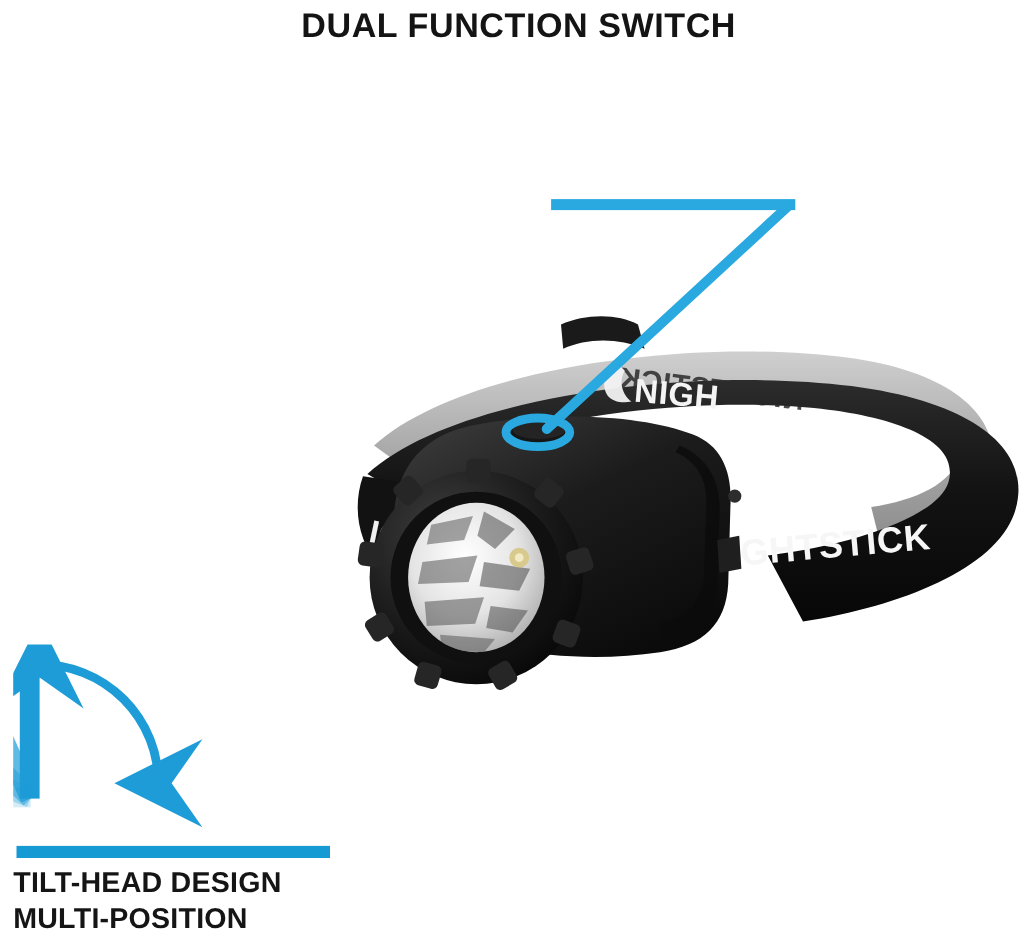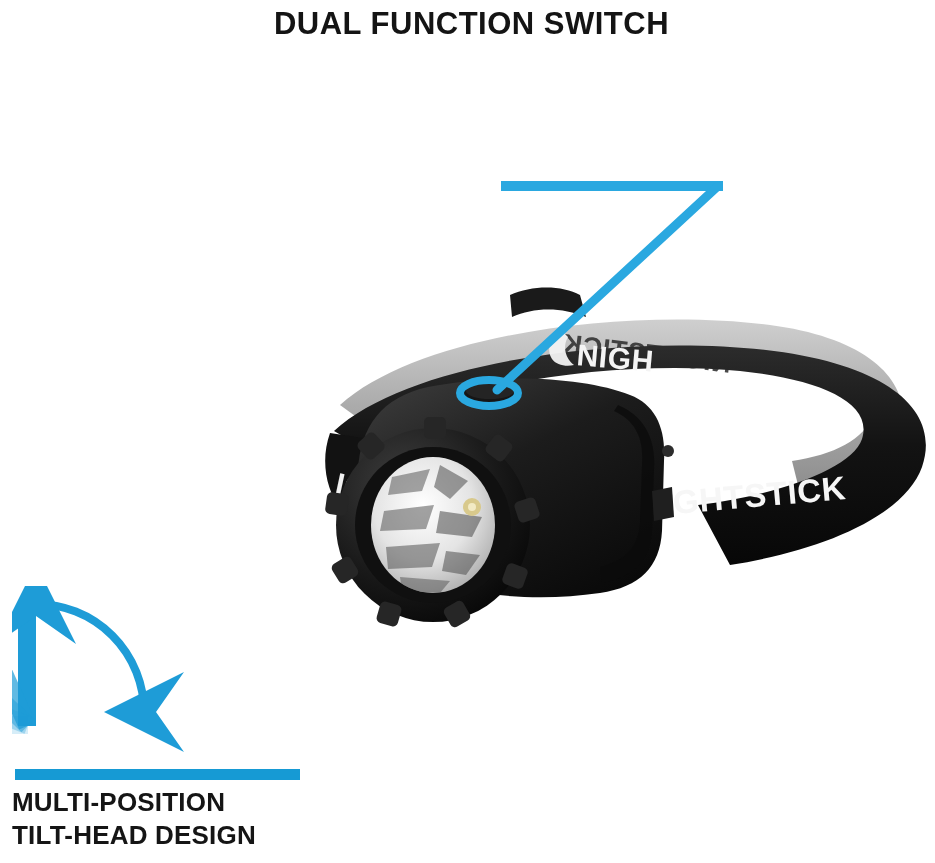--- a/index.html
+++ b/index.html
@@ -265,18 +265,18 @@
           <rect x="6" y="28" width="18" height="112" fill="#1e9cd7" opacity="0.18" transform="rotate(-90 15 139)"></rect>
         </g>
 
         <path d="M 24,18 A 108 108 0 0 1 132,126" fill="none" stroke="#1e9cd7" stroke-width="8" stroke-linecap="butt" marker-start="url(#arrowUp)" marker-end="url(#arrowDn)"></path>
       </svg>
     </div>
 
     <div class="feature-rule"></div>
 
     <div class="feature-caption">
+      <div>TILT-HEAD DESIGN</div>
       <div>MULTI-POSITION</div>
-      <div>TILT-HEAD DESIGN</div>
     </div>
   </div>
 
 </div>
 
 </body></html>

